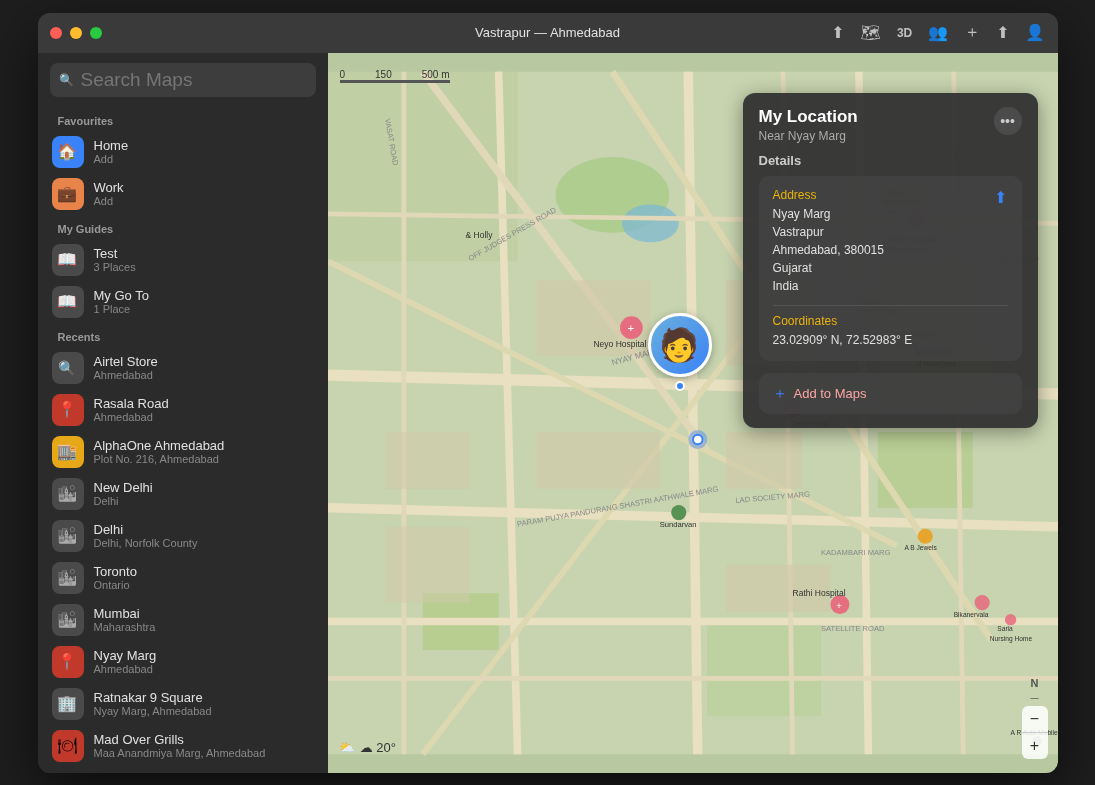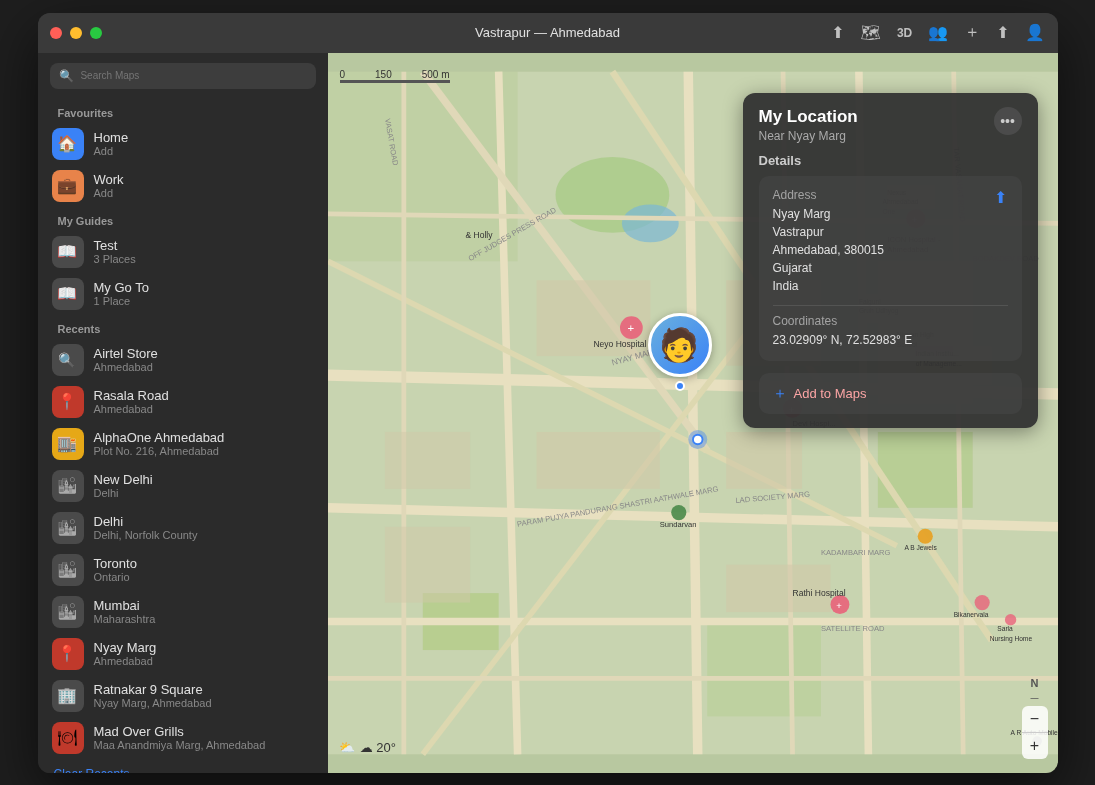--- a/index.html
+++ b/index.html
@@ -85,21 +85,21 @@
       align-items: center;
       padding: 6px 10px;
       gap: 6px;
     }
     .search-icon { color: #888; font-size: 12px; }
     .search-input {
       background: transparent;
       border: none;
       outline: none;
       color: #a3a3a3;
-      font-size: 10px;
+      font-size: 19px;
       width: 100%;
     }
     .section-header {
       font-size: 11px;
       font-weight: 600;
       color: #999;
       padding: 8px 20px 4px;
       text-transform: none;
     }
     .sidebar-item {
@@ -255,21 +255,21 @@
       border-radius: 10px;
       padding: 12px 14px;
     }
     .detail-row {
       display: flex;
       justify-content: space-between;
       align-items: flex-start;
       margin-bottom: 10px;
     }
     .detail-row:last-child { margin-bottom: 0; }
-    .detail-label { font-size: 12px; color: #a3a3a3; font-weight: 500; }
+    .detail-label { font-size: 12px; color: #eab308; font-weight: 500; }
     .detail-value { font-size: 12px; color: #e0e0e0; text-align: right; line-height: 1.5; }
     .share-icon { color: #3a82f7; font-size: 16px; cursor: pointer; }
     .add-to-maps-btn {
       margin: 0 16px 14px;
       background: rgba(70,70,70,0.6);
       border-radius: 10px;
       padding: 11px 14px;
       display: flex;
       align-items: center;
       gap: 6px;

